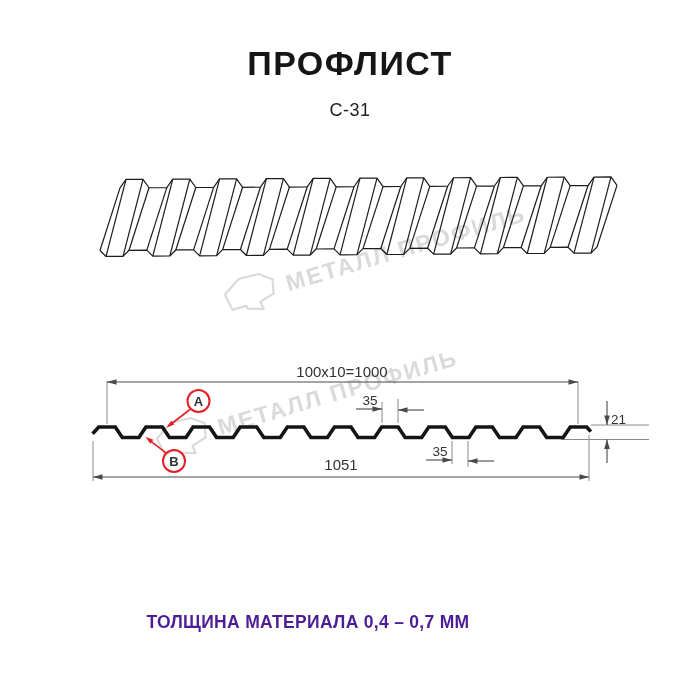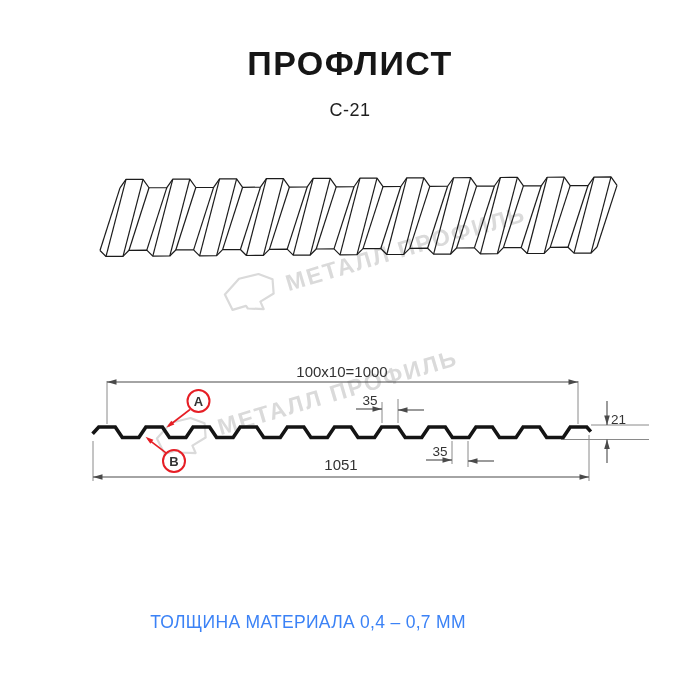--- a/index.html
+++ b/index.html
@@ -3,36 +3,36 @@
 <meta charset="utf-8">
 <style>
   html,body{margin:0;padding:0}
   body{width:700px;height:700px;position:relative;background:#ffffff;overflow:hidden;
        font-family:"Liberation Sans","DejaVu Sans",sans-serif;}
   .title{position:absolute;left:0;top:44px;width:700px;text-align:center;
          font-size:34px;font-weight:bold;letter-spacing:1.5px;color:#161616;}
   .subtitle{position:absolute;left:0;top:100px;width:700px;text-align:center;
          font-size:18px;font-weight:normal;color:#1e1e1e;letter-spacing:.5px;}
   .footer{position:absolute;left:0;top:612px;width:616px;text-align:center;
-         font-size:17.5px;font-weight:400;color:#3b82f6;letter-spacing:.3px;}
+         font-size:17.5px;font-weight:700;color:#4c1d95;letter-spacing:.3px;}
   .wm{position:absolute;display:flex;align-items:center;gap:9px;color:#dadada;
       font-weight:bold;font-size:23px;letter-spacing:2px;white-space:nowrap;
       transform:rotate(-16.5deg);transform-origin:left center;}
   .wm svg{flex:0 0 auto}
   #fig{position:absolute;left:0;top:0;}
   #fig text{font-family:"Liberation Sans","DejaVu Sans",sans-serif;fill:#333;}
   .dimtxt{font-size:15px}
   .dimtxt-s{font-size:13.5px}
   .redtxt{font-size:13px;font-weight:bold;fill:#e61e25;}
 </style>
 </head>
 <body>
 
 <div class="title">ПРОФЛИСТ</div>
-<div class="subtitle">С-21</div>
+<div class="subtitle">С-31</div>
 
 <div class="wm" style="left:224px;top:280px">
   <svg width="56" height="44" viewBox="0 0 56 44">
     <polygon points="6,32 3,15 21,4 41,5 53,14 50,28 35,32 36,40 21,35 20,32" fill="none" stroke="#dadada" stroke-width="2.2" stroke-linejoin="round"></polygon>
   </svg>
   <span>МЕТАЛЛ ПРОФИЛЬ</span>
 </div>
 
 <div class="wm" style="left:156px;top:424px">
   <svg width="56" height="44" viewBox="0 0 56 44">

